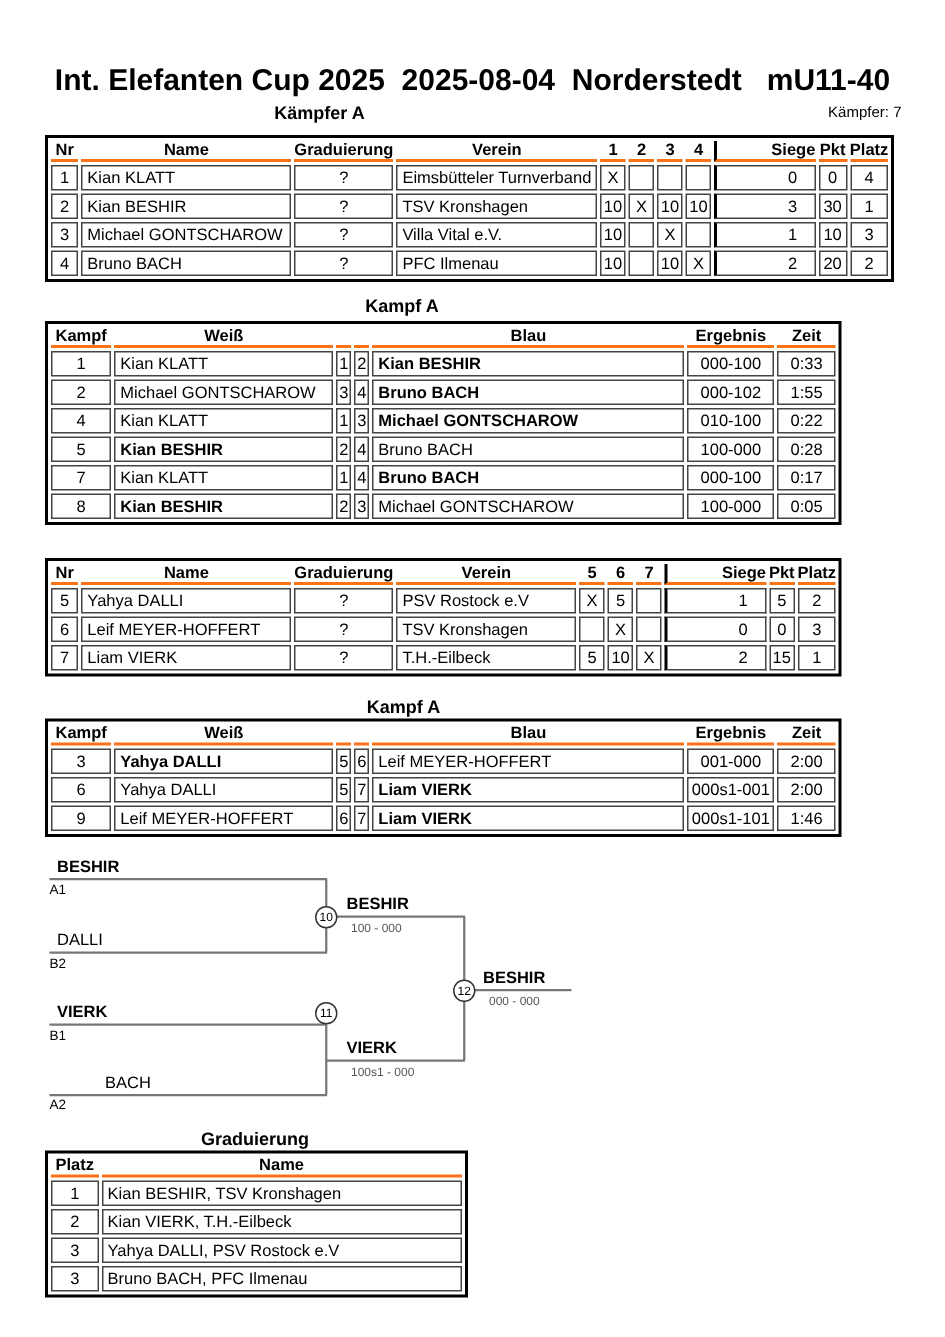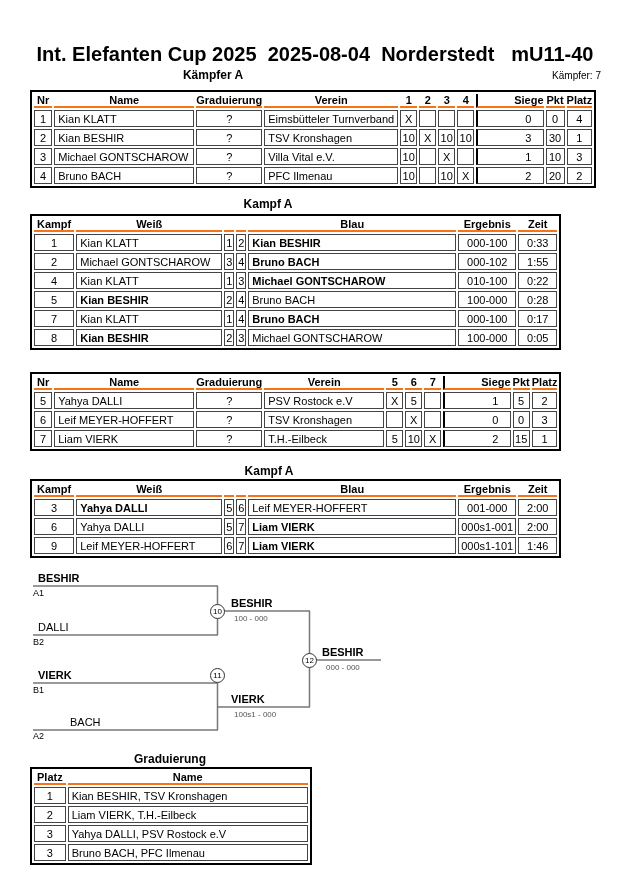--- a/index.html
+++ b/index.html
@@ -354,21 +354,21 @@
       <tr>
     <th class="l">Platz</th>
     <th class="c">Name</th>
   </tr>
   <tr>
     <td class="c">1</td>
     <td class="l">Kian BESHIR, TSV Kronshagen</td>
   </tr>
   <tr>
     <td class="c">2</td>
-    <td class="l">Liam VIERK, T.H.-Eilbeck</td>
+    <td class="l">Kian VIERK, T.H.-Eilbeck</td>
   </tr>
   <tr>
     <td class="c">3</td>
     <td class="l">Yahya DALLI, PSV Rostock e.V</td>
   </tr>
   <tr>
     <td class="c">3</td>
     <td class="l">Bruno BACH, PFC Ilmenau</td>
   </tr>
 </tbody>

